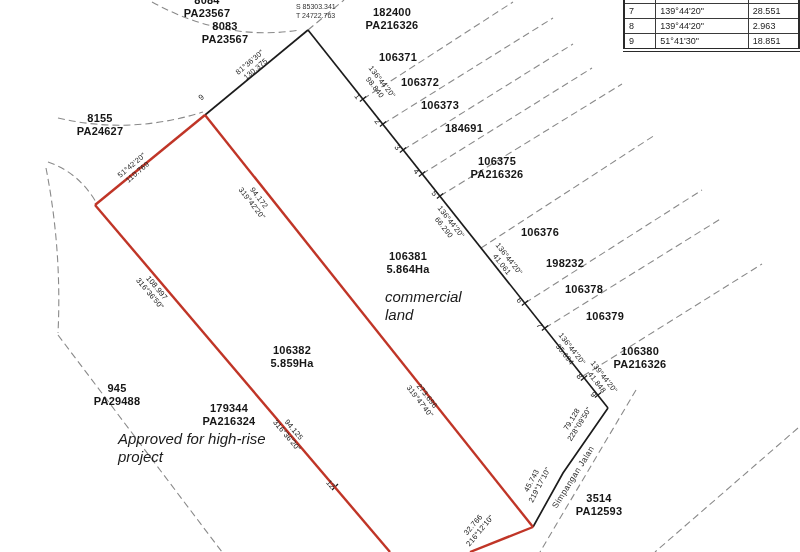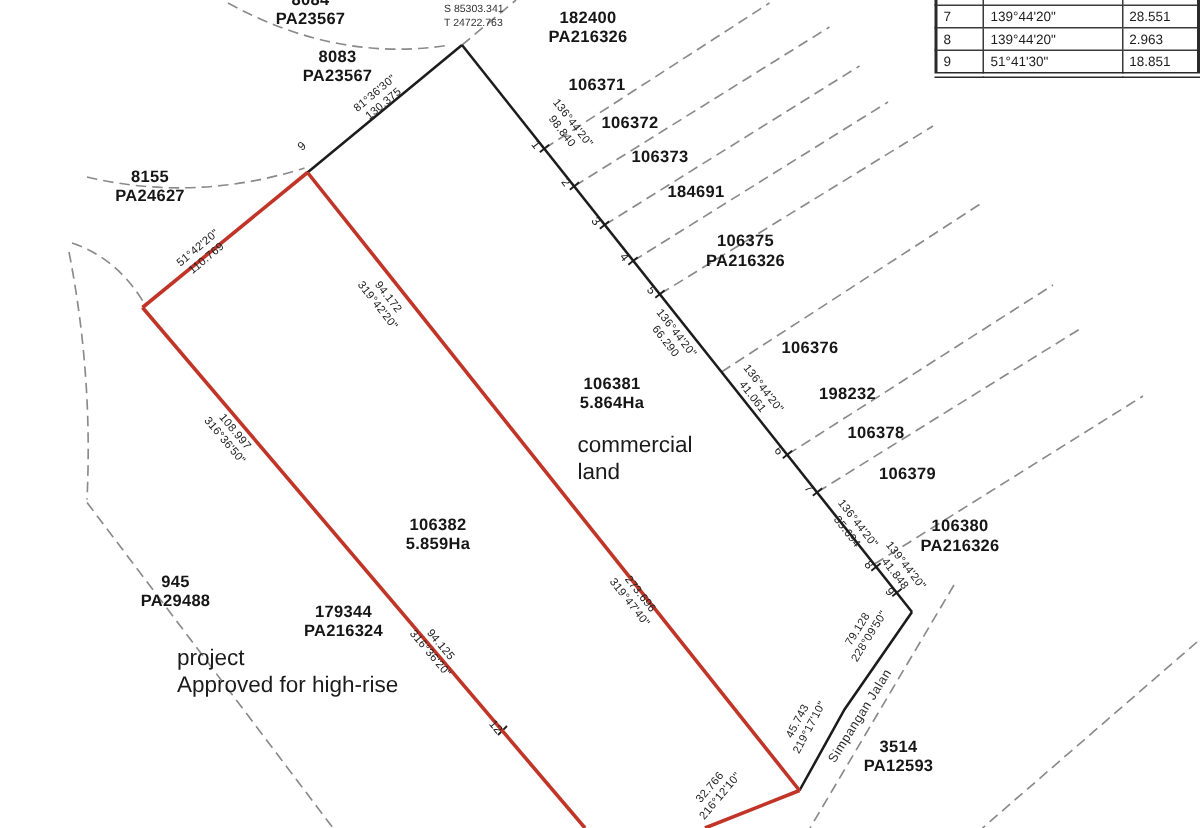--- a/index.html
+++ b/index.html
@@ -13,21 +13,21 @@
     line-height:1.18;white-space:nowrap;transform:translateX(-50%);letter-spacing:.2px;
   }
   .lot span{display:block;}
   .seg{
     position:absolute;font-size:7.5px;font-weight:400;color:#222;text-align:center;
     line-height:1.15;white-space:nowrap;letter-spacing:.2px;
   }
   .seg span{display:block;}
   .pt{position:absolute;font-size:8px;color:#222;white-space:nowrap;}
   .note{position:absolute;font-size:15px;color:#1b1b1b;line-height:1.22;white-space:nowrap;}
-  .note span{display:block;}
+  .note span{display:block;font-style:italic;}
   .datum{position:absolute;font-size:7px;color:#333;line-height:1.35;white-space:nowrap;}
   .datum span{display:block;}
   .road{
     position:absolute;font-size:8.5px;color:#2a2a2a;letter-spacing:.4px;white-space:nowrap;
   }
   .survey-table{position:absolute;left:623px;top:-4px;}
   .survey-table table{border-collapse:collapse;border:2px solid #2a2a2a;border-bottom:4px double #2a2a2a;background:#fff;}
   .survey-table td{
     border:1px solid #3a3a3a;font-size:9px;color:#1d1d1d;padding:1px 4px;height:12px;
     white-space:nowrap;
@@ -115,21 +115,21 @@
         <td class="c3">18.851</td>
       </tr>
     </tbody>
       </table>
   </div>
 
   <div class="lot" style="left:207px;top:-6px">
       <span>8084</span>
       <span>PA23567</span>
     </div>
-  <div class="lot" style="left:225px;top:32px">
+  <div class="lot" style="left:225px;top:20px">
       <span>8083</span>
       <span>PA23567</span>
     </div>
   <div class="lot" style="left:392px;top:6px">
       <span>182400</span>
       <span>PA216326</span>
     </div>
   <div class="lot" style="left:398px;top:51px">
       <span>106371</span>
     </div>
@@ -254,22 +254,22 @@
   <div class="pt" style="left:537px;top:321px;transform:rotate(52deg)">7</div>
   <div class="pt" style="left:577px;top:372px;transform:rotate(52deg)">8</div>
   <div class="pt" style="left:591px;top:390px;transform:rotate(52deg)">9</div>
   <div class="pt" style="left:326px;top:480px;transform:rotate(50deg)">12</div>
 
   <div class="note" style="left:385px;top:288px">
     <span>commercial</span>
     <span>land</span>
   </div>
   <div class="note" style="left:118px;top:430px">
+    <span>Approved for high-rise</span>
     <span>project</span>
-    <span>Approved for high-rise</span>
   </div>
   <div class="datum" style="left:296px;top:2px">
     <span>S 85303.341</span>
     <span>T 24722.763</span>
   </div>
   <div class="road" style="left:573px;top:477px;transform:translate(-50%,-50%) rotate(-58deg)">Simpangan Jalan</div>
 
 </div>
 
 </body></html>

